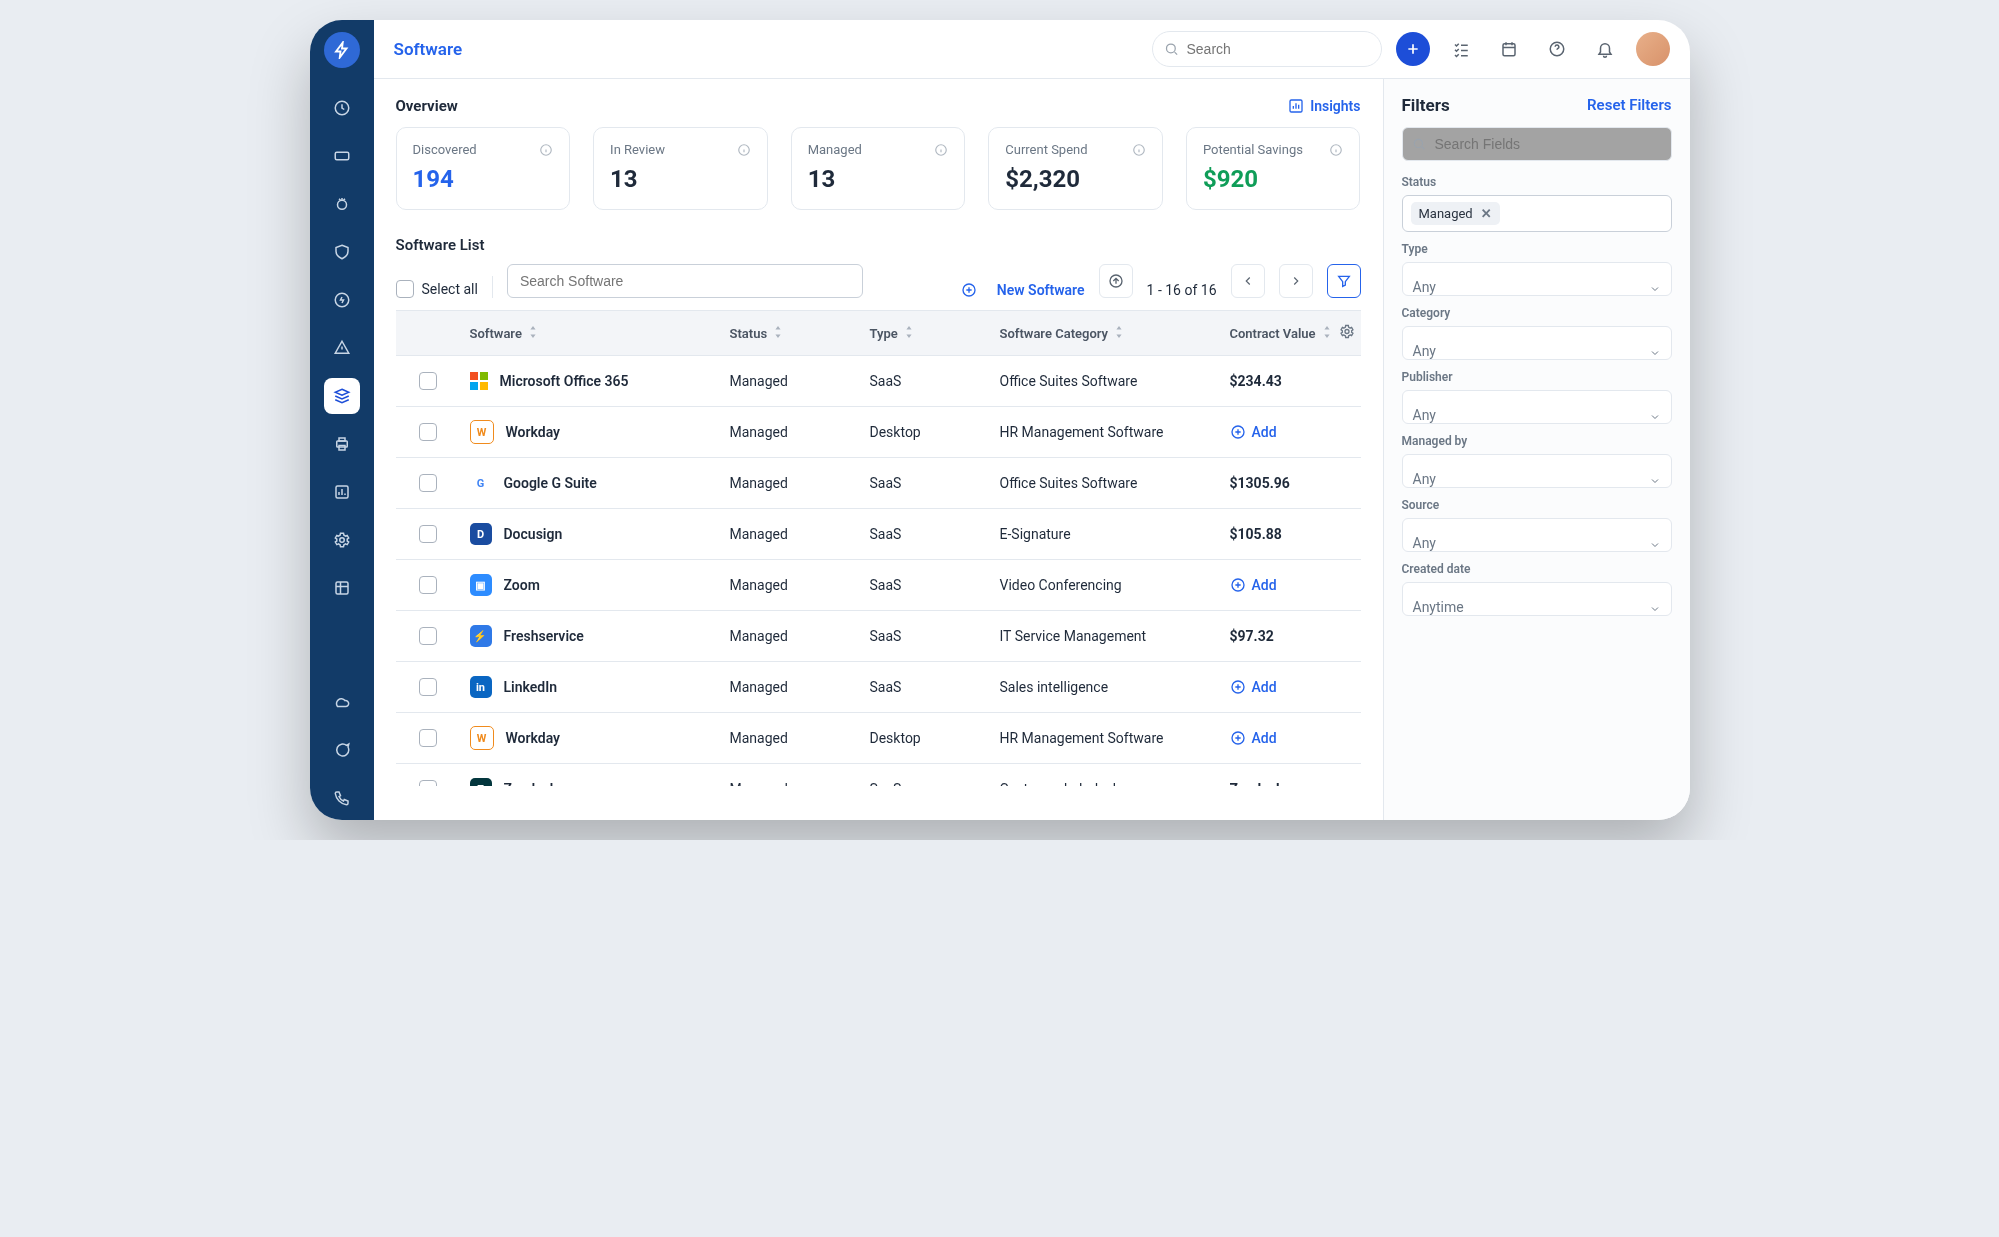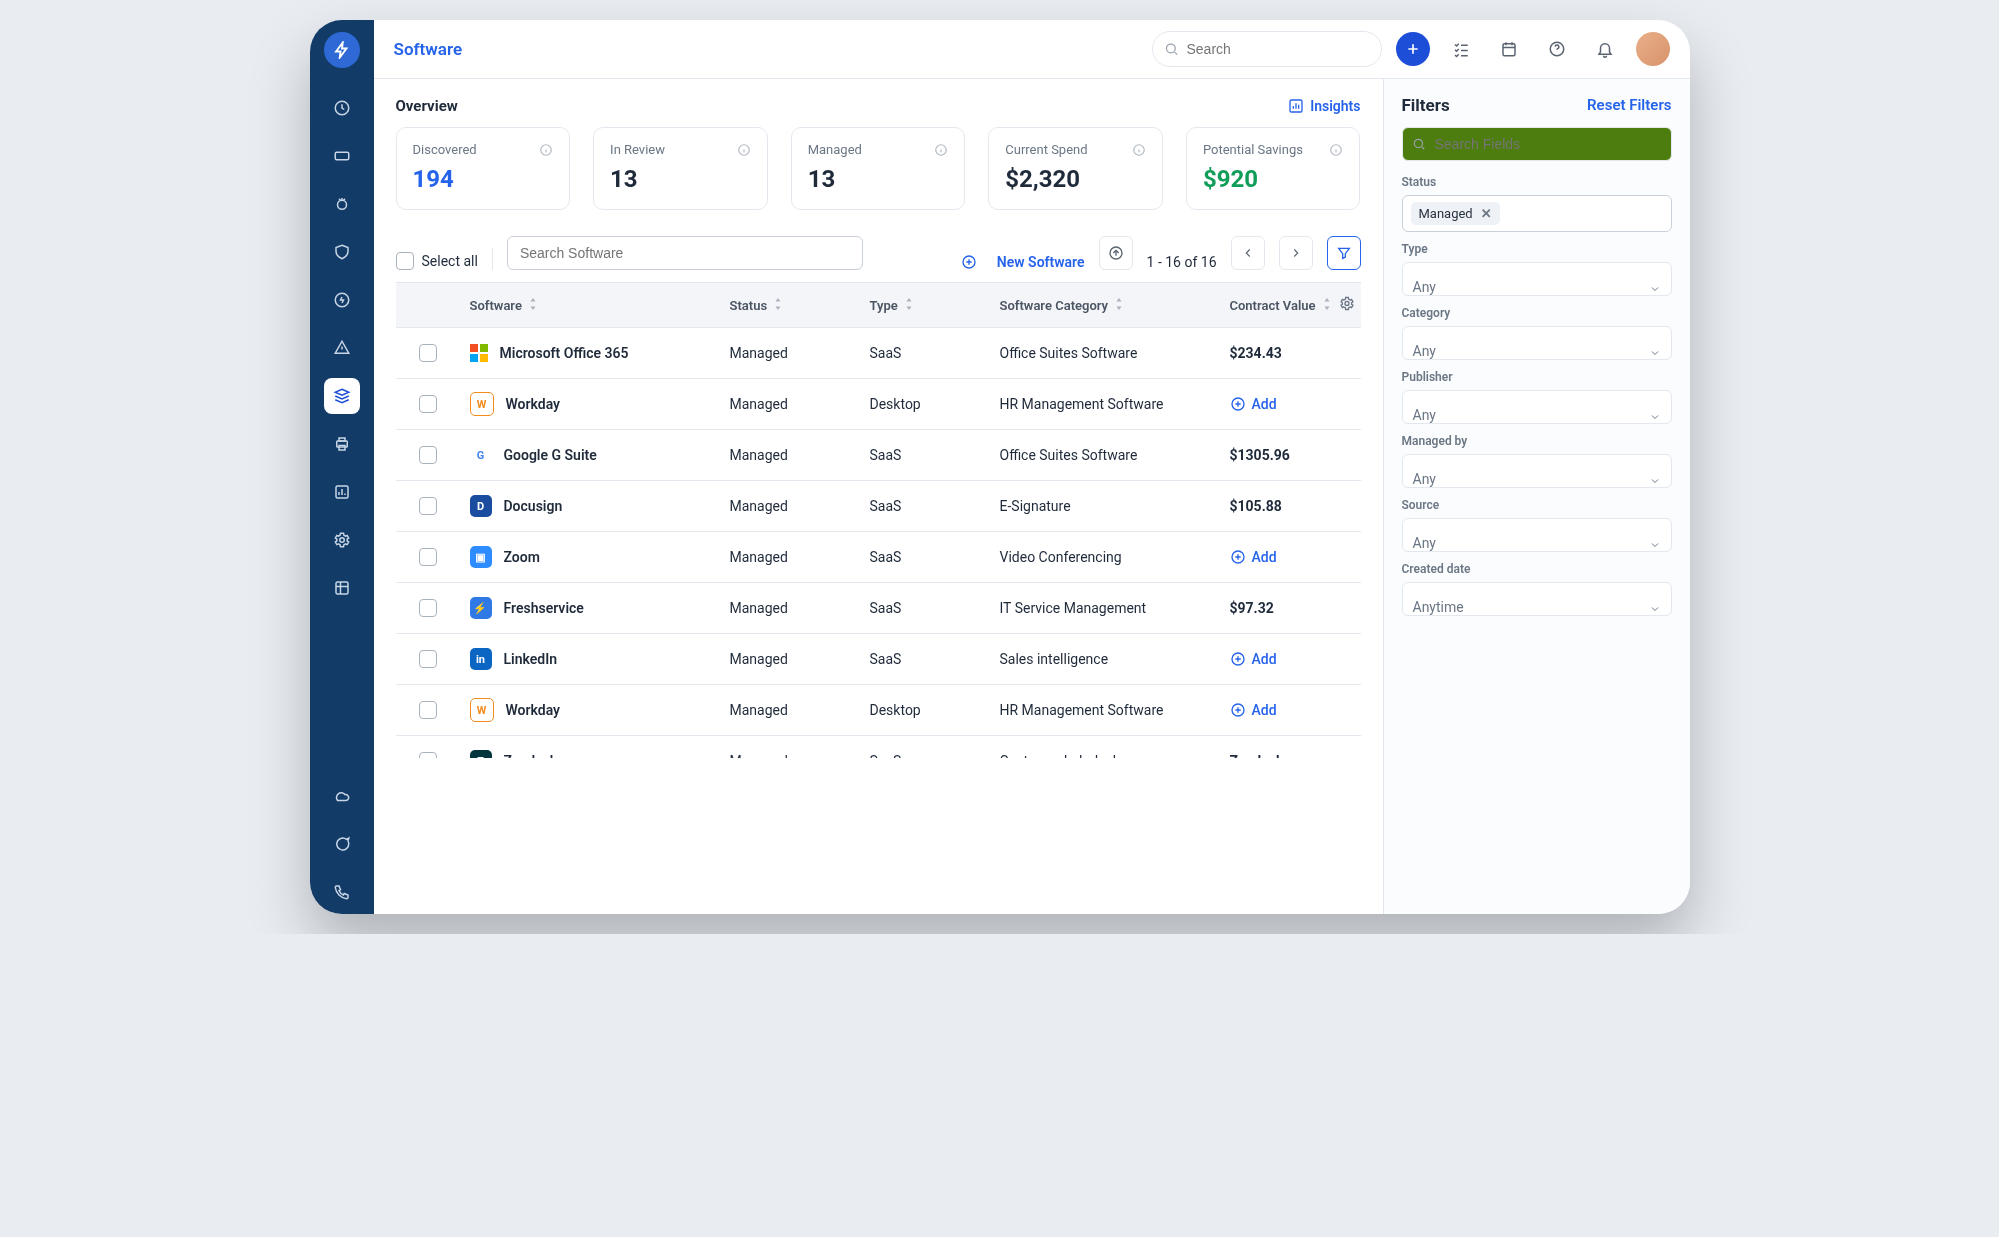--- a/index.html
+++ b/index.html
@@ -9,21 +9,21 @@
     --text:#1f2a3a;
     --muted:#6b7785;
     --border:#e3e8ee;
     --primary:#2563eb;
     --primary-dark:#1d4ed8;
     --green:#0f9d58;
     --chip:#eef1f5;
     --hover:#f7f9fc;
   }
   html,body{margin:0;padding:0;font-family:-apple-system,BlinkMacSystemFont,"Segoe UI",Roboto,Helvetica,Arial,sans-serif;background:#e9edf2;}
-  .frame{width:1380px;height:894px;margin:20px auto;border-radius:32px;overflow:hidden;box-shadow:0 30px 60px rgba(0,0,0,.25);background:#ffffff;display:flex;}
+  .frame{width:1380px;height:800px;margin:20px auto;border-radius:32px;overflow:hidden;box-shadow:0 30px 60px rgba(0,0,0,.25);background:#ffffff;display:flex;}
   
   .sidebar{width:64px;background:var(--sidebar);display:flex;flex-direction:column;align-items:center;padding-top:12px;gap:4px;flex-shrink:0;}
   .logo{width:36px;height:36px;border-radius:50%;background:#2f69d6;display:flex;align-items:center;justify-content:center;color:#fff;margin-bottom:14px;}
   .nav-item{width:36px;height:36px;border-radius:8px;display:flex;align-items:center;justify-content:center;color:#c7d5e5;cursor:pointer;margin:4px 0;}
   .nav-item.active{background:#ffffff;color:var(--primary-dark);}
   .nav-item svg,.logo svg{width:18px;height:18px;}
   .nav-spacer{flex:1;}
   
   .main{flex:1;display:flex;flex-direction:column;min-width:0;}
   .topbar{height:58px;border-bottom:1px solid var(--border);display:flex;align-items:center;padding:0 20px;gap:14px;}
@@ -79,21 +79,21 @@
   .app-icon{width:22px;height:22px;border-radius:5px;display:flex;align-items:center;justify-content:center;font-size:11px;font-weight:700;color:#fff;}
   .app-name{font-weight:600;}
   .contract-val{font-weight:700;}
   .add-link{color:var(--primary);display:flex;align-items:center;gap:6px;font-weight:500;cursor:pointer;}
   .add-link svg{width:16px;height:16px;}
   
   .filters{width:270px;border-left:1px solid var(--border);background:#fbfcfd;padding:16px 18px;flex-shrink:0;overflow-y:auto;}
   .filters-head{display:flex;justify-content:space-between;align-items:center;margin-bottom:12px;}
   .filters-head h3{margin:0;font-size:17px;font-weight:700;color:var(--text);}
   .reset{color:var(--primary);font-size:15px;font-weight:600;cursor:pointer;}
-  .field-search{width:100%;height:34px;border:1px solid var(--border);border-radius:6px;padding:0 12px 0 32px;font-size:14px;outline:none;background:#4d7c0f;box-sizing:border-box;}
+  .field-search{width:100%;height:34px;border:1px solid var(--border);border-radius:6px;padding:0 12px 0 32px;font-size:14px;outline:none;background:#a3a3a3;box-sizing:border-box;}
   .field-search-wrap{position:relative;margin-bottom:14px;}
   .field-search-wrap svg{position:absolute;left:10px;top:50%;transform:translateY(-50%);width:14px;height:14px;color:#9aa3ad;}
   .flabel{font-size:12px;color:var(--muted);font-weight:600;margin:10px 0 6px 0;}
   .chip-box{border:1px solid #c9d0d9;border-radius:6px;padding:6px 8px;display:flex;gap:6px;flex-wrap:wrap;min-height:34px;box-sizing:border-box;background:#fff;}
   .chip{background:var(--chip);border-radius:5px;padding:4px 8px;font-size:13px;display:flex;align-items:center;gap:8px;color:#2a3340;}
   .chip .x{color:#6b7785;cursor:pointer;font-weight:700;}
   .select{width:100%;height:34px;border:1px solid var(--border);border-radius:6px;padding:0 10px;font-size:14px;color:#6b7785;background:#fff;display:flex;align-items:flex-end;justify-content:space-between;cursor:pointer;box-sizing:border-box;}
   .select svg{width:12px;height:12px;}
   
   .ms{display:grid;grid-template-columns:1fr 1fr;grid-template-rows:1fr 1fr;gap:2px;width:18px;height:18px;}
@@ -294,20 +294,21 @@
                 <span>Potential Savings</span>
                 <svg viewBox="0 0 24 24" fill="none" stroke="currentColor" stroke-width="2">
                   <circle cx="12" cy="12" r="9"></circle>
                   <path d="M12 8h.01M12 11v5"></path>
                 </svg>
               </div>
               <div class="value green">$920</div>
             </div>
           </div>
 
+        <div class="list-head">Software List</div>
 
         <div class="toolbar">
           <label class="select-all">
             <span class="checkbox"></span>
             <span>Select all</span>
           </label>
           <div class="divider"></div>
           <input class="list-search" placeholder="Search Software" style="">
           <div class="toolbar-spacer"></div>
           <div class="new-software">

